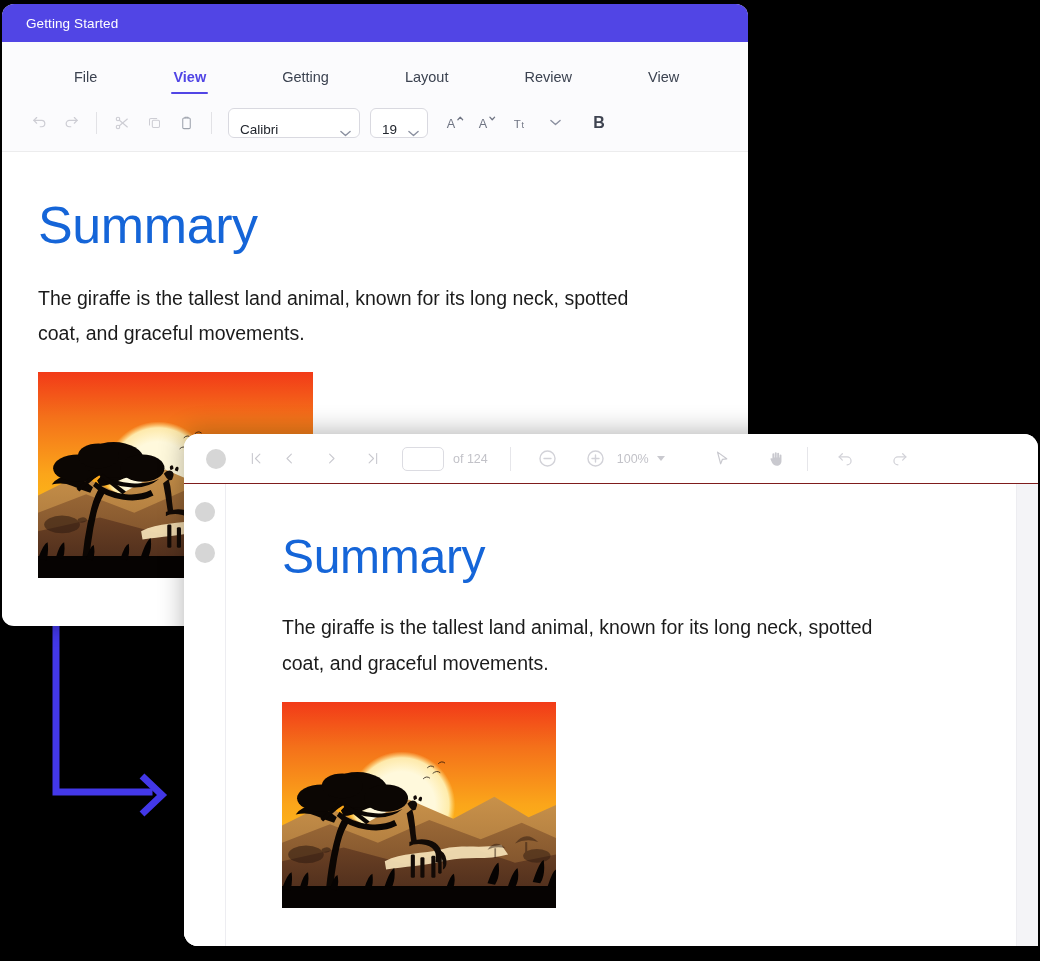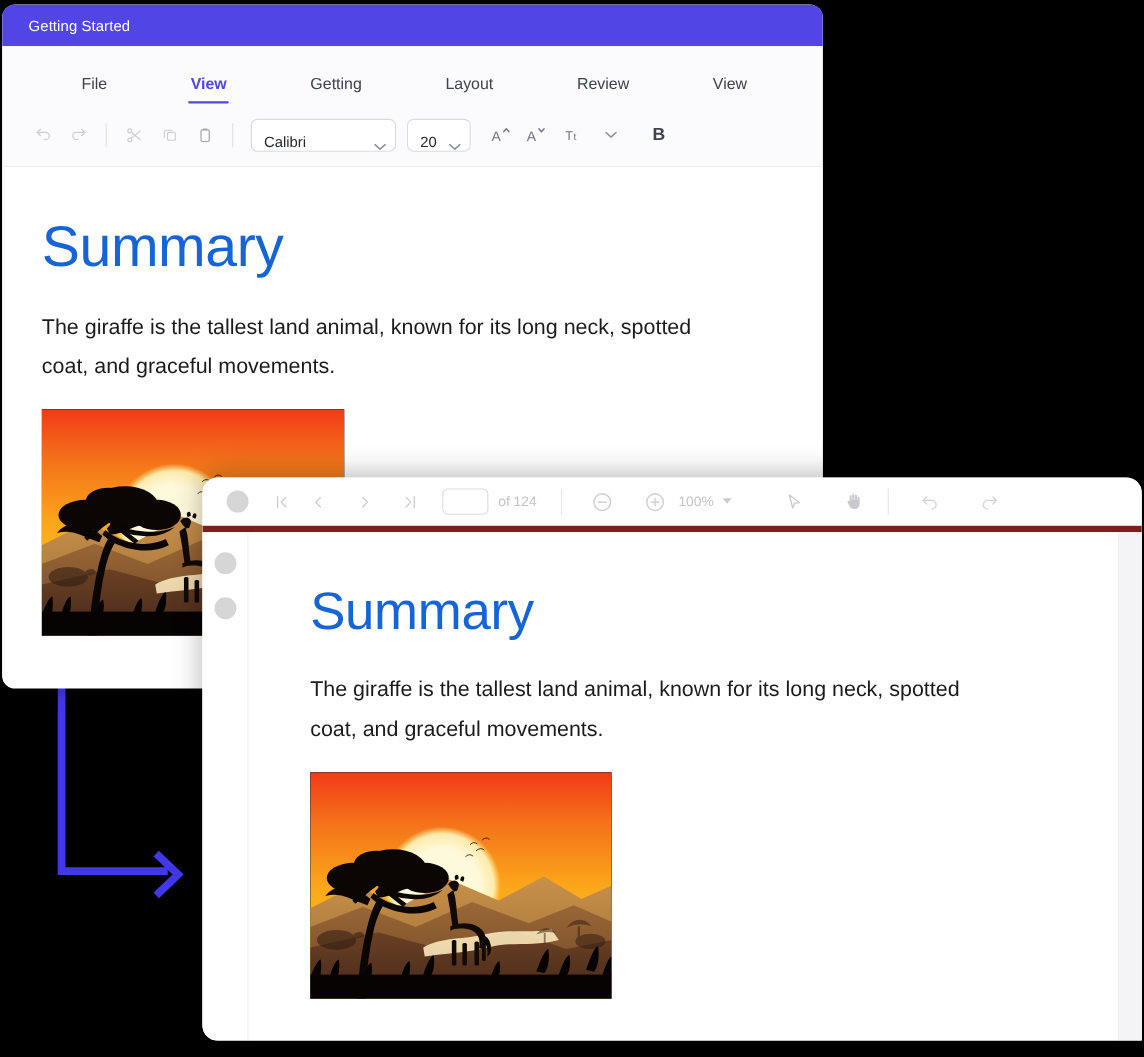--- a/index.html
+++ b/index.html
@@ -90,21 +90,21 @@
 
   
   #pdf-window {
     position:absolute; left:184px; top:434px; width:854px; height:512px;
     background:#ffffff;
     border-radius:14px 14px 0 14px;
     overflow:hidden;
     box-shadow:0 -2px 26px rgba(0,0,0,.30);
   }
   #pdf-toolbar {
-    height:50px; background:#ffffff; border-bottom:6px solid #7f1d1d;
+    height:50px; background:#ffffff; border-bottom:1px solid #7f1d1d;
     display:flex; align-items:center; padding:0 0 0 14px; gap:0;
   }
   .circ-dot {
     width:20px; height:20px; border-radius:50%; background:#d6d6d6;
     margin:0 14px 0 8px; flex:none; cursor:pointer;
   }
   .pdf-icon {
     width:30px; height:30px; display:flex; align-items:center;
     justify-content:center; cursor:pointer; color:#c9c9cf;
   }
@@ -218,21 +218,21 @@
       <div class="tb-sep"></div>
 
       <div class="select-box" id="font-family-select">
         <span>Calibri</span>
         <svg width="11" height="7" viewBox="0 0 12 7" fill="none" stroke="#8b90a0" stroke-width="1.5" stroke-linecap="round" stroke-linejoin="round">
             <path d="M1 1.3 6 5.8 11 1.3"></path>
           </svg>
       </div>
 
       <div class="select-box" id="font-size-select">
-        <span>20</span>
+        <span>19</span>
         <svg width="11" height="7" viewBox="0 0 12 7" fill="none" stroke="#8b90a0" stroke-width="1.5" stroke-linecap="round" stroke-linejoin="round">
             <path d="M1 1.3 6 5.8 11 1.3"></path>
           </svg>
       </div>
 
       <div class="tb-btn" style="margin-left:10px">
         <svg width="19" height="19" viewBox="0 0 24 24" fill="none">
           <text x="1" y="19" font-family="Liberation Sans, sans-serif" font-size="16" fill="#6f7483">A</text>
           <path d="M15 8.5 18 5.2 21 8.5" stroke="#6f7483" stroke-width="1.6" stroke-linecap="round" stroke-linejoin="round" fill="none"></path>
         </svg>

